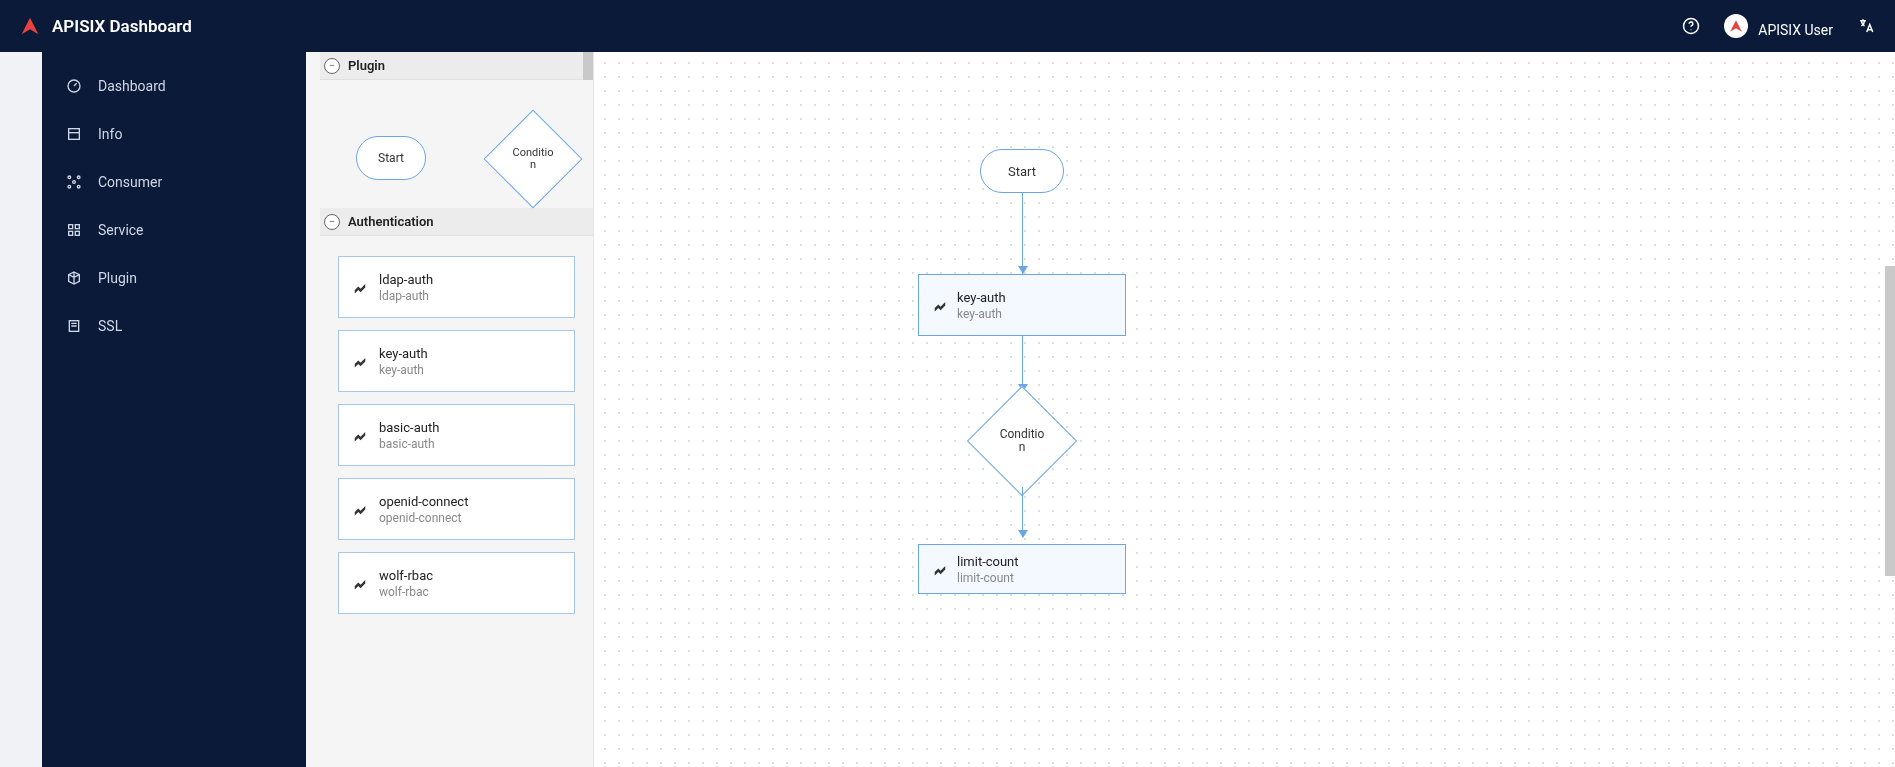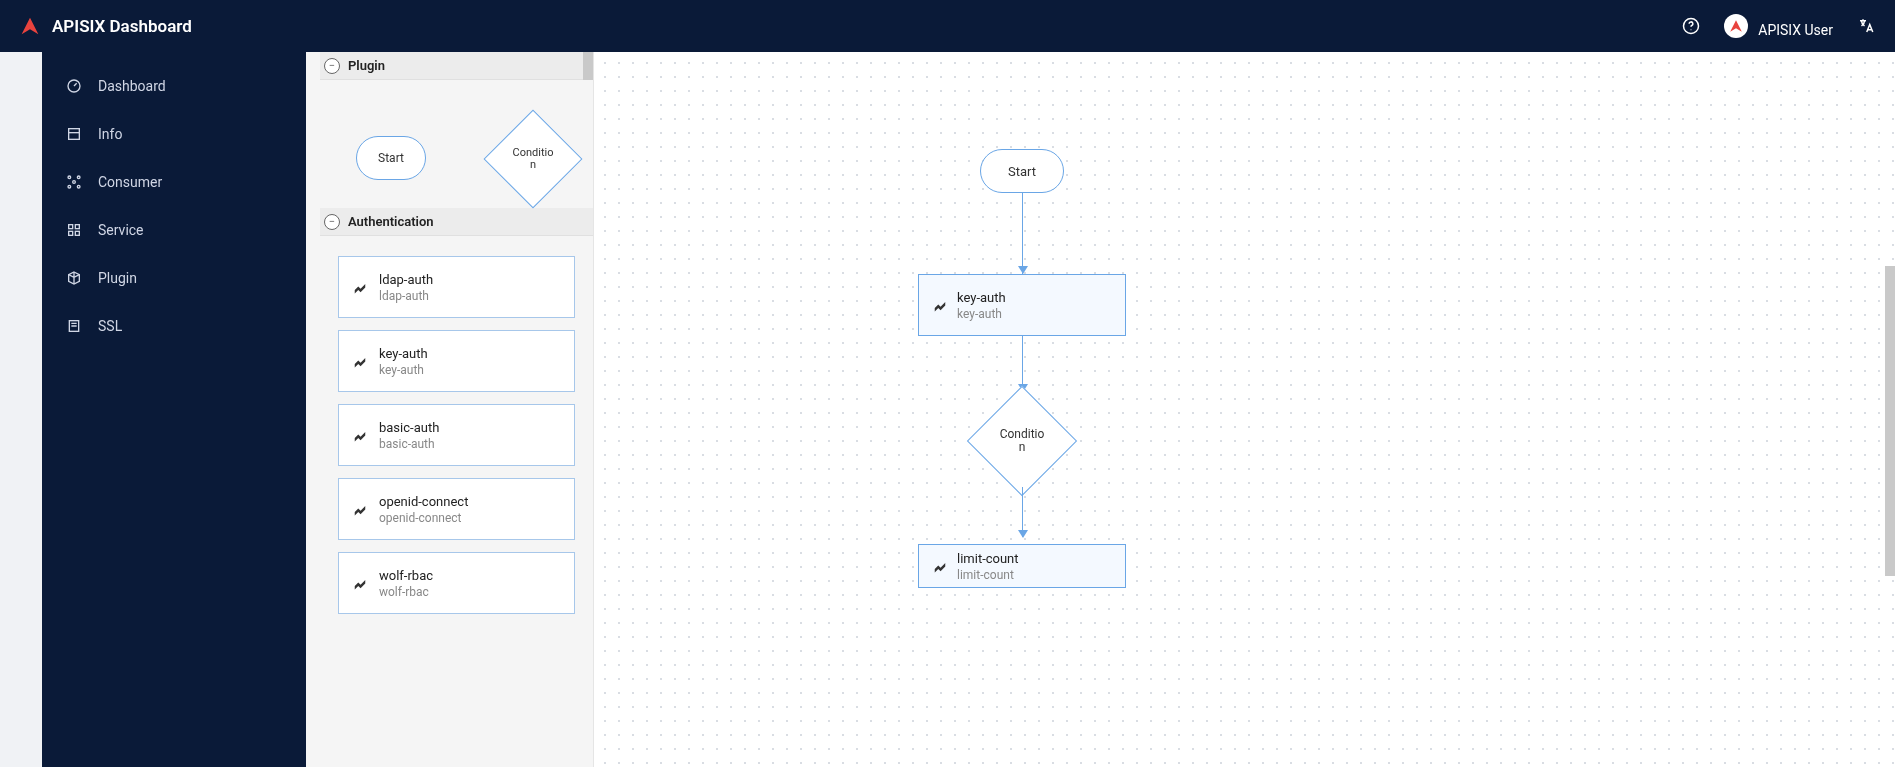--- a/index.html
+++ b/index.html
@@ -376,21 +376,21 @@
         <div class="edge-arrow" style="left:423.5px; top:332px;"></div>
 
         <div class="canvas-condition-wrap" style="left:389px; top:350px; width:78px; height:78px;">
           <div class="canvas-condition"></div>
           <div class="canvas-condition-label">Conditio<br>n</div>
         </div>
 
         <div class="edge-line" style="left:428px; top:435px; height:50px;"></div>
         <div class="edge-arrow" style="left:423.5px; top:478px;"></div>
 
-        <div class="canvas-node" style="left:324px; top:492px; width:208px; height:44px;">
+        <div class="canvas-node" style="left:324px; top:492px; width:208px; height:50px;">
           <span class="plugin-icon" style="width:14px;height:14px;"><svg viewBox="0 0 24 24" fill="#333">
                 <path d="M3 17l6-6 4 4 8-8v6l-8 8-4-4-6 6z"></path>
               </svg></span>
           <div>
             <div class="ntitle">limit-count</div>
             <div class="nsub">limit-count</div>
           </div>
         </div>
 
         <div class="canvas-scroll-thumb" style="top:214px; height:310px;"></div>

